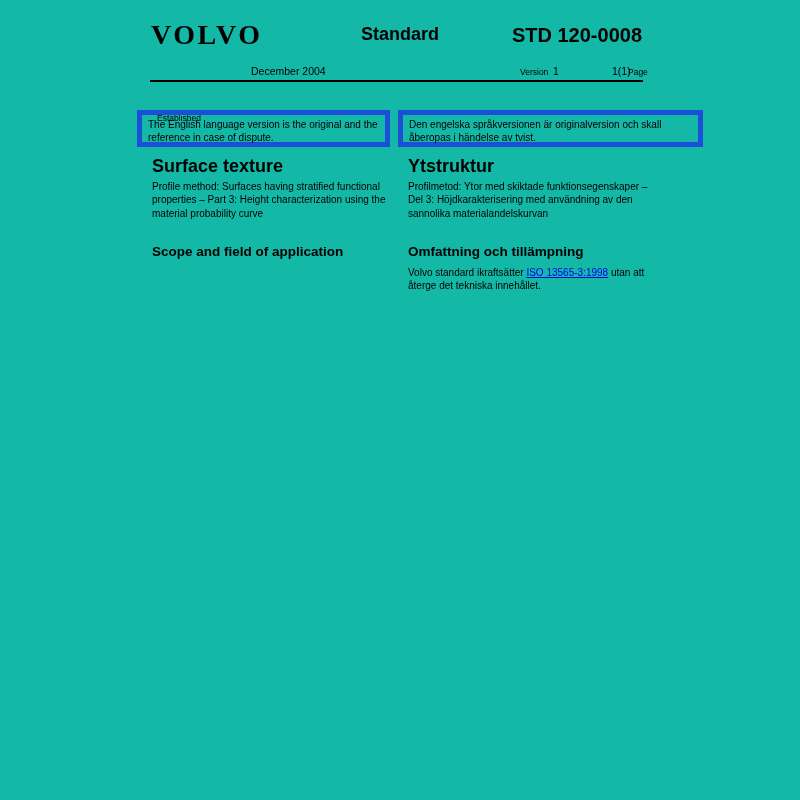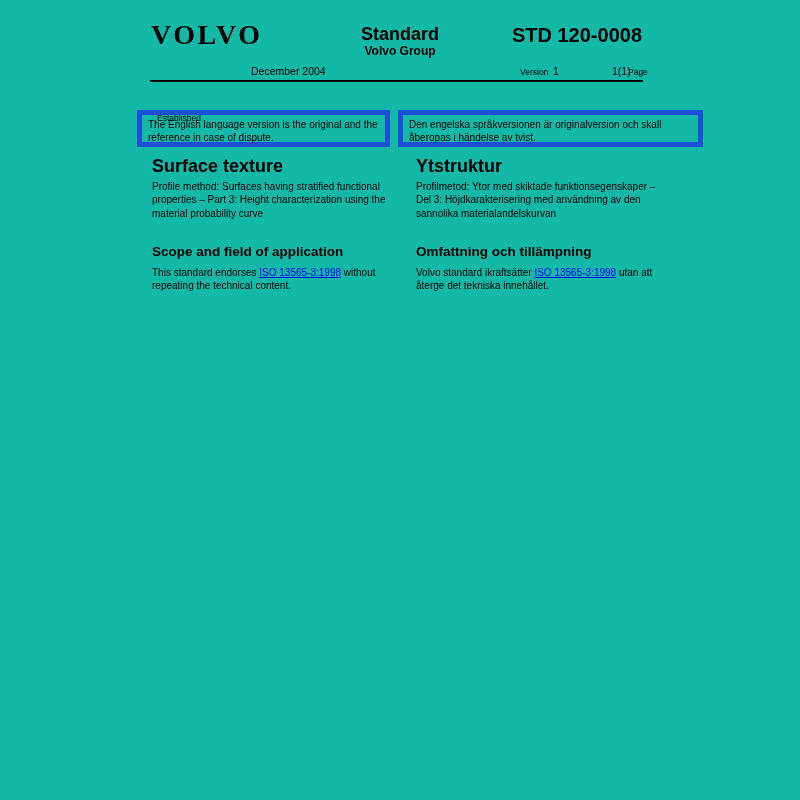--- a/index.html
+++ b/index.html
@@ -52,60 +52,58 @@
     border: 5px solid #1d4ed8; box-sizing: border-box;
     padding: 3px 6px;
     font-size: 10px; line-height: 13px;
   }
   .notice-en { left: 137px; width: 253px; }
   .notice-sv { left: 398px; width: 305px; }
 
   
   .col { position: absolute; top: 156px; }
   .col-en { left: 152px; width: 248px; }
-  .col-sv { left: 408px; width: 252px; margin-left: 8px; }
+  .col-sv { left: 408px; width: 252px; }
 
   .section-title { font-size: 18px; font-weight: bold; line-height: 21px; margin: 0; }
   .section-sub   { font-size: 10px; line-height: 13.3px; margin: 3px 0 0 0; }
   .scope-title   { font-size: 13.5px; font-weight: bold; line-height: 16px; margin: 24px 0 0 0; }
   .scope-text    { font-size: 10px; line-height: 13.3px; margin: 6px 0 0 0; }
 
   a.iso-link { color: #0000EE; text-decoration: underline; cursor: pointer; }
 </style>
 </head>
 <body>
 
 <div class="page">
 
   <div class="logo">VOLVO</div>
 
   <div class="header-center">
     <div class="doc-type">Standard</div>
-    <div class="org">Volvo Group</div>
   </div>
 
   <div class="doc-number">STD 120-0008</div>
 
   <span class="meta-label established-label">Established</span>
   <span class="meta-value established-value">December 2004</span>
   <span class="meta-label version-label">Version</span>
   <span class="meta-value version-value">1</span>
   <span class="meta-label page-label">Page</span>
   <span class="meta-value page-value">1(1)</span>
 
   <div class="rule"></div>
 
   <div class="notice notice-en">The English language version is the original and the reference in case of dispute.</div>
   <div class="notice notice-sv">Den engelska språkversionen är originalversion och skall åberopas i händelse av tvist.</div>
 
   <div class="col col-en">
     <h1 class="section-title">Surface texture</h1>
     <p class="section-sub">Profile method: Surfaces having stratified functional properties – Part 3: Height characterization using the material probability curve</p>
     <h2 class="scope-title">Scope and field of application</h2>
-    <p class="scope-text"><span>This standard endorses </span><a href="#" class="iso-link">ISO 13565-3:1998</a><span> without repeating the technical content.</span></p>
   </div>
 
   <div class="col col-sv">
     <h1 class="section-title">Ytstruktur</h1>
     <p class="section-sub">Profilmetod: Ytor med skiktade funktionsegenskaper – Del 3: Höjdkarakterisering med användning av den sannolika materialandelskurvan</p>
     <h2 class="scope-title">Omfattning och tillämpning</h2>
     <p class="scope-text"><span>Volvo standard ikraftsätter </span><a href="#" class="iso-link">ISO 13565-3:1998</a><span> utan att återge det tekniska innehållet.</span></p>
   </div>
 
 </div>

